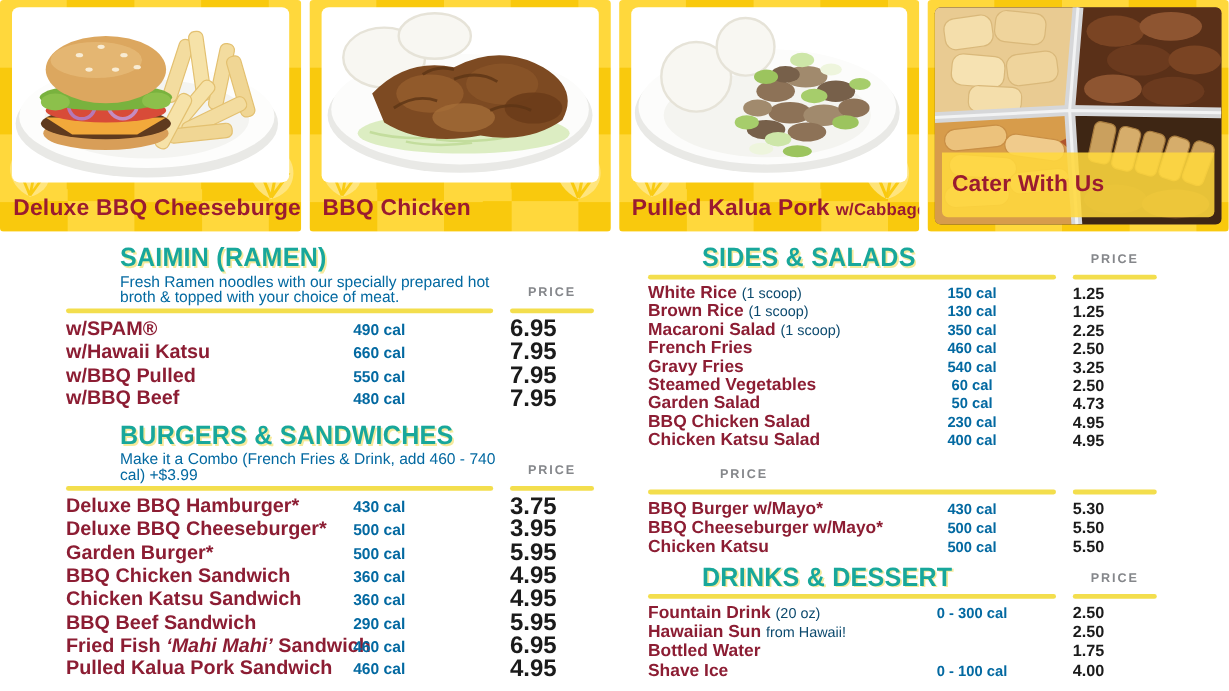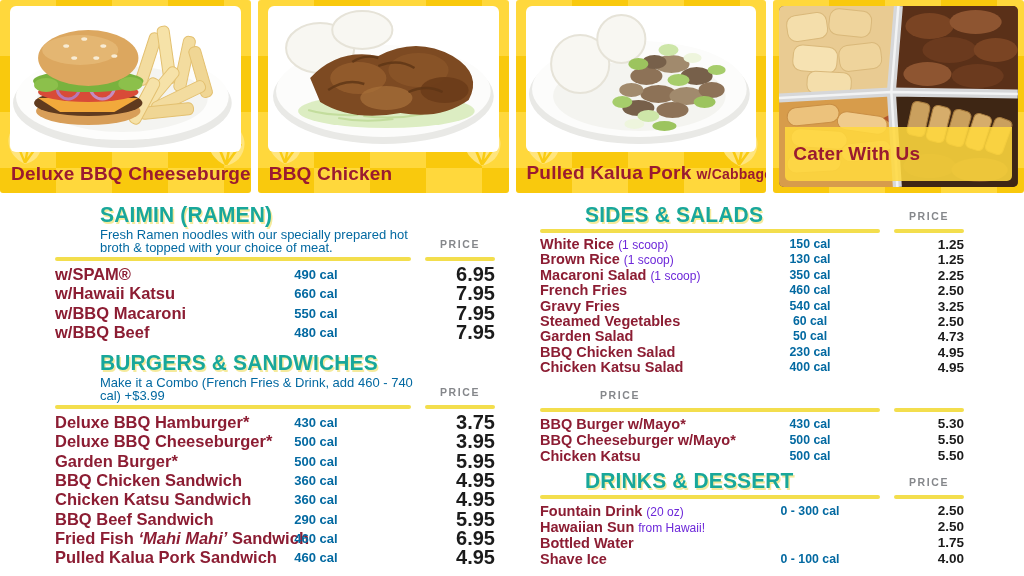--- a/index.html
+++ b/index.html
@@ -47,24 +47,24 @@
   .rules { display:flex; margin-top:3px; }
   .rule-main { flex:1; height:4px; background:#F3DE4D; border-radius:2px;
                margin-right:14px; }
   .rule-price { width:70px; height:4px; background:#F3DE4D; border-radius:2px; }
 
   .items { margin-top:4px; }
   .row { position:relative; white-space:nowrap; }
   .name { display:block; white-space:nowrap; color:#8C1D33; }
   .n1,.n2 { font-weight:bold; }
   .nit { font-weight:bold; font-style:italic; }
-  .note { font-weight:normal; color:#6d28d9; margin-left:4px; }
+  .note { font-weight:normal; color:#0c4a6e; margin-left:4px; }
   .cal { position:absolute; top:0; width:150px; text-align:center;
          font-weight:bold; color:#0369a1; }
-  .price { position:absolute; top:0; right:0; width:70px; text-align:right;
+  .price { position:absolute; top:0; right:0; width:70px; text-align:left;
            font-weight:bold; color:#1B1B1B; }
 
   
   .col-left .row { height:19.3px; line-height:19.3px; }
   .col-left .name { font-size:16.5px; }
   .col-left .cal { left:186px; font-size:13px; }
   .col-left .price { font-size:20px; }
   .col-left .sec { margin-top:0; }
   .s-saimin { padding-top:10px; }
   .s-burgers { margin-top:9px !important; }
@@ -285,21 +285,21 @@
             <span class="price">6.95</span>
           </div>
 
           <div class="row">
             <span class="name"><span class="n1">w/Hawaii Katsu</span><span class="nit"></span><span class="n2"></span><span class="note"></span></span>
             <span class="cal">660 cal</span>
             <span class="price">7.95</span>
           </div>
 
           <div class="row">
-            <span class="name"><span class="n1">w/BBQ Macaroni</span><span class="nit"></span><span class="n2"></span><span class="note"></span></span>
+            <span class="name"><span class="n1">w/BBQ Pulled</span><span class="nit"></span><span class="n2"></span><span class="note"></span></span>
             <span class="cal">550 cal</span>
             <span class="price">7.95</span>
           </div>
 
           <div class="row">
             <span class="name"><span class="n1">w/BBQ Beef</span><span class="nit"></span><span class="n2"></span><span class="note"></span></span>
             <span class="cal">480 cal</span>
             <span class="price">7.95</span>
           </div>
         </div>

